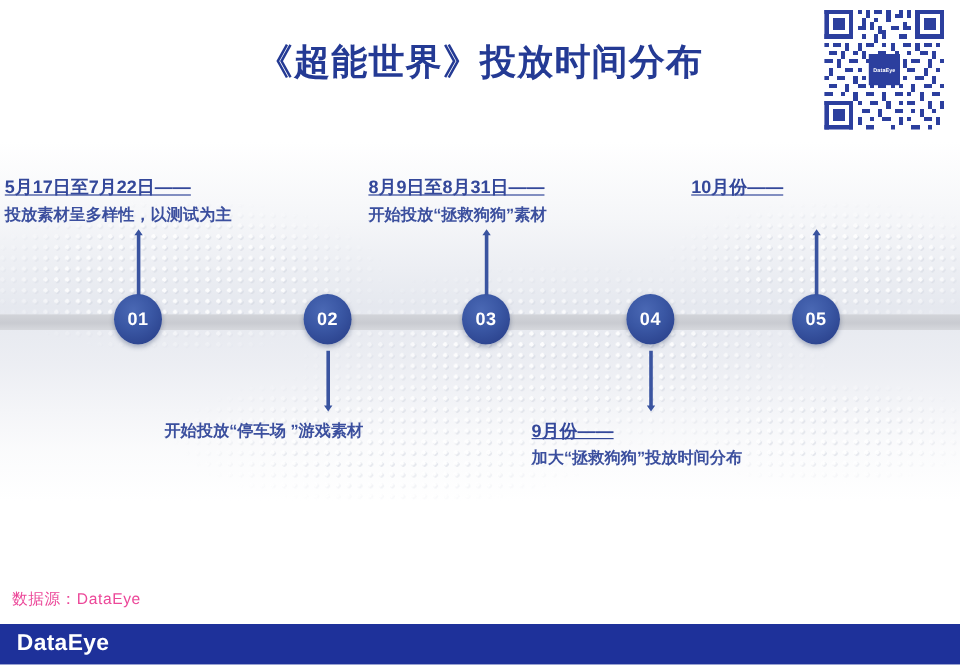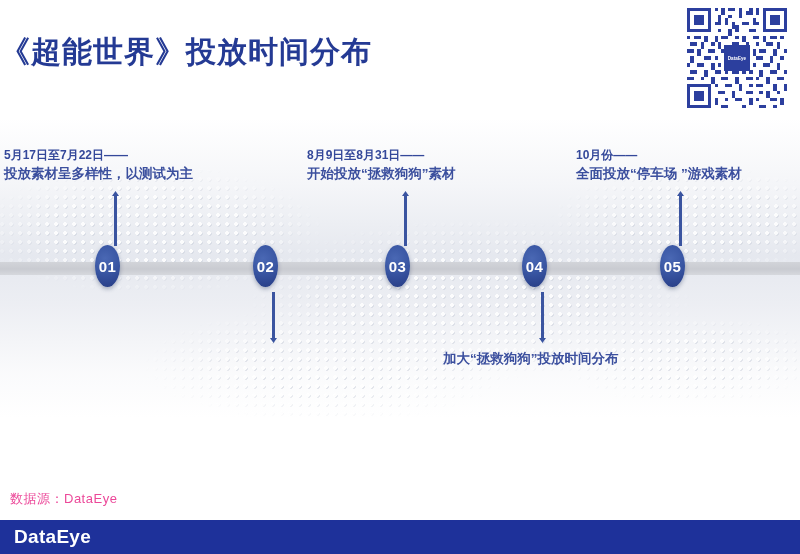--- a/index.html
+++ b/index.html
@@ -67,20 +67,21 @@
       radial-gradient(ellipse 180px 60px at 690px 210px, #000 34%, transparent 74%);
     opacity: .9;
     pointer-events: none;
   }
 
   
   .page-title {
     position: absolute;
     top: 32px;
     left: 0; right: 0;
+    text-align: center;
     font-size: 30px;
     font-weight: bold;
     letter-spacing: 1px;
     color: #243a94;
     white-space: nowrap;
   }
 
   
   .qr-wrap {
     position: absolute;
@@ -110,21 +111,21 @@
     position: absolute;
     left: 0; right: 0;
     top: 262px;
     height: 13px;
     background: linear-gradient(180deg, #d2d4d9 0%, #c9cbd1 55%, #d6d8dd 100%);
   }
 
   
   .node {
     position: absolute;
-    width: 25px;
+    width: 40px;
     height: 42px;
     border-radius: 50%;
     background: radial-gradient(circle at 40% 32%, #4a68b4 0%, #3a57a4 42%, #2d4590 78%, #263c80 100%);
     box-shadow: 0 2px 4px rgba(30,45,90,0.35);
     color: #ffffff;
     font-size: 15px;
     font-weight: bold;
     display: flex;
     align-items: center;
     justify-content: center;
@@ -139,23 +140,24 @@
   .arrow svg { display: block; }
 
   
   .annot {
     position: absolute;
     color: #3a4f9c;
     line-height: 1.5;
     white-space: nowrap;
   }
   .annot .line1 {
-    font-size: 12px;
+    font-size: 15px;
     font-weight: bold;
     color: #34489a;
+    text-decoration: underline;
   }
   .annot .line2 {
     font-size: 13.5px;
     font-weight: bold;
     color: #3b4f9e;
     text-align: center;
   }
 
   
   .source-note {
@@ -374,27 +376,28 @@
     <div class="line2">投放素材呈多样性，以测试为主</div>
   </div>
 
   <div class="annot" style="left:307px; top:146px;">
     <div class="line1">8月9日至8月31日——</div>
     <div class="line2">开始投放“拯救狗狗”素材</div>
   </div>
 
   <div class="annot" style="left:576px; top:146px;">
     <div class="line1">10月份——</div>
-    <div class="line2">全面投放“停车场 ”游戏素材</div>
   </div>
 
   <div class="annot" style="left:137px; top:349px;">
+    <div class="line2">开始投放“停车场 ”游戏素材</div>
   </div>
 
   <div class="annot" style="left:443px; top:349px;">
+    <div class="line1">9月份——</div>
     <div class="line2">加大“拯救狗狗”投放时间分布</div>
   </div>
 
   <div class="source-note">数据源：DataEye</div>
 
   <div class="footer-bar">
     <div class="footer-logo">DataEye</div>
   </div>
 
 </div>

